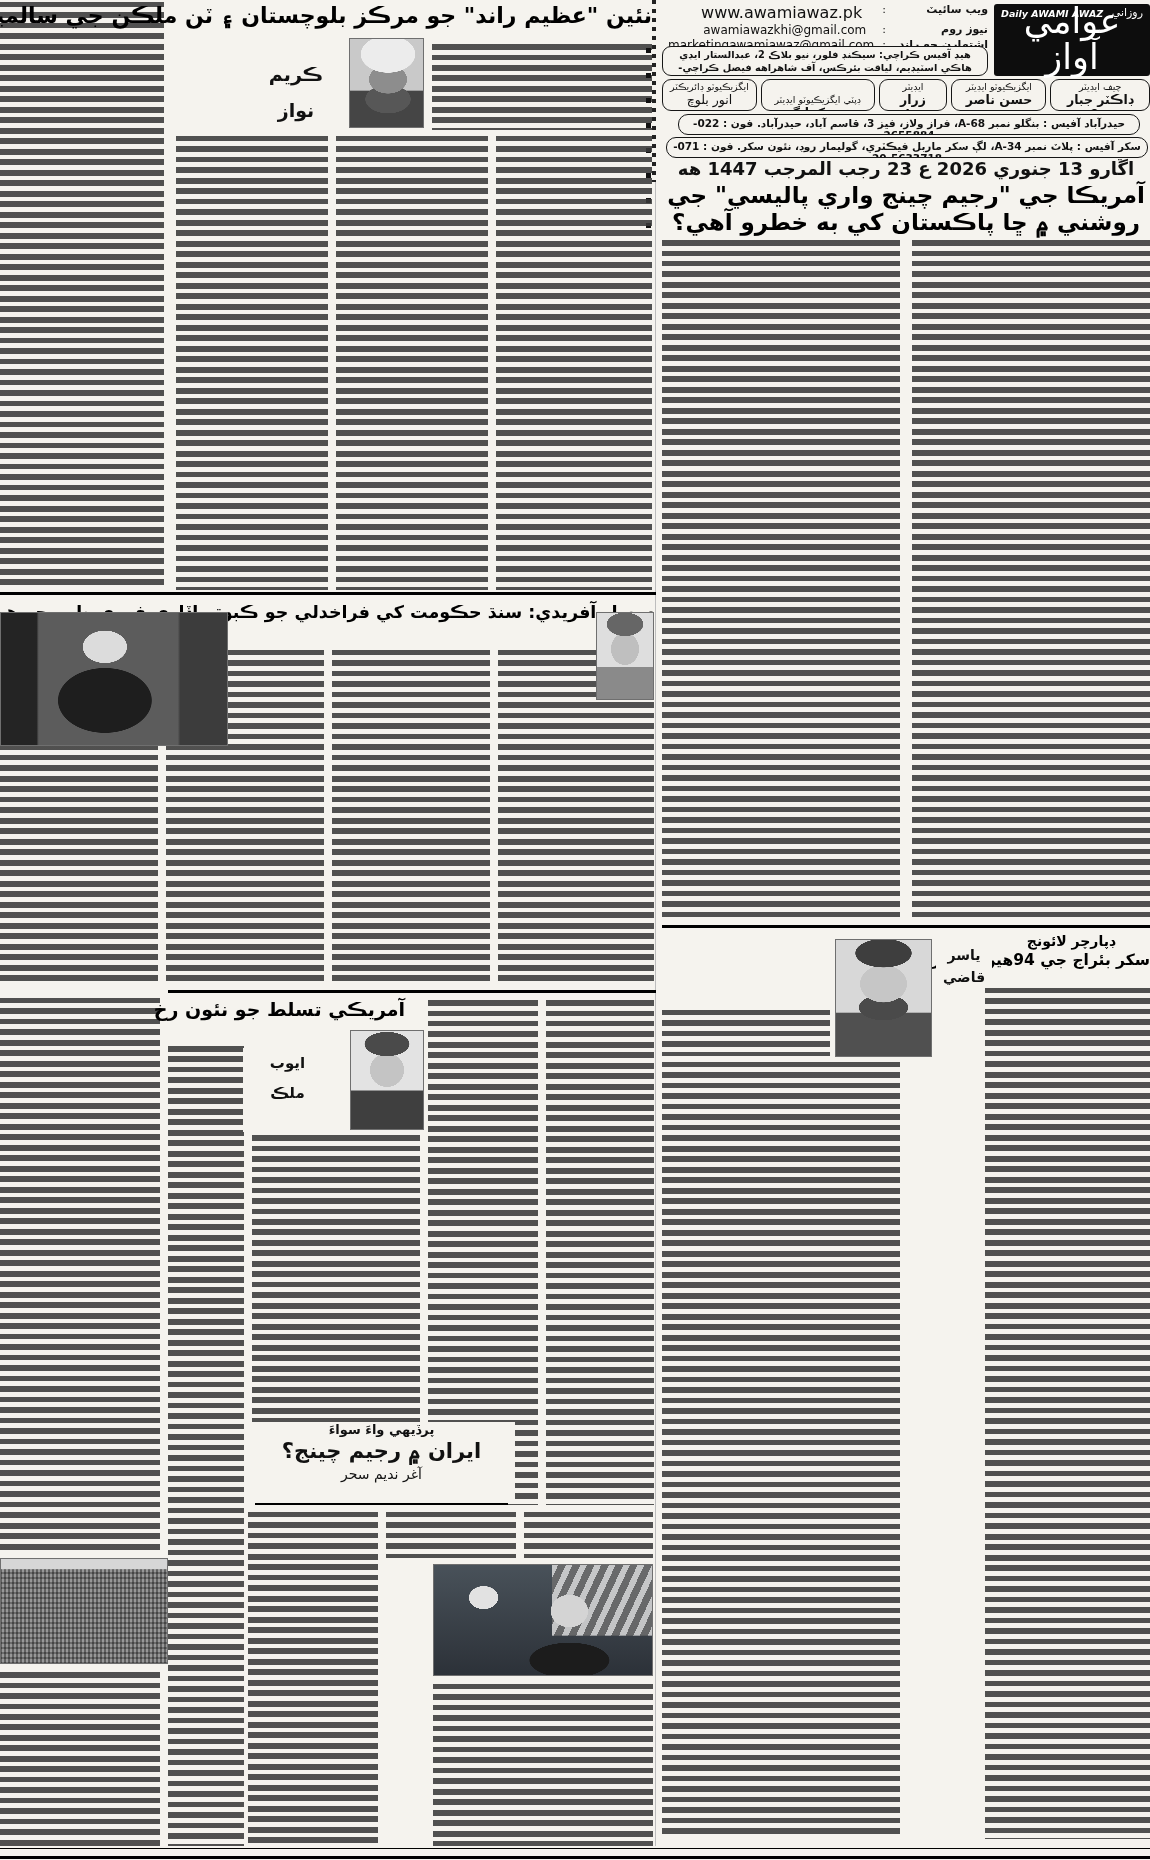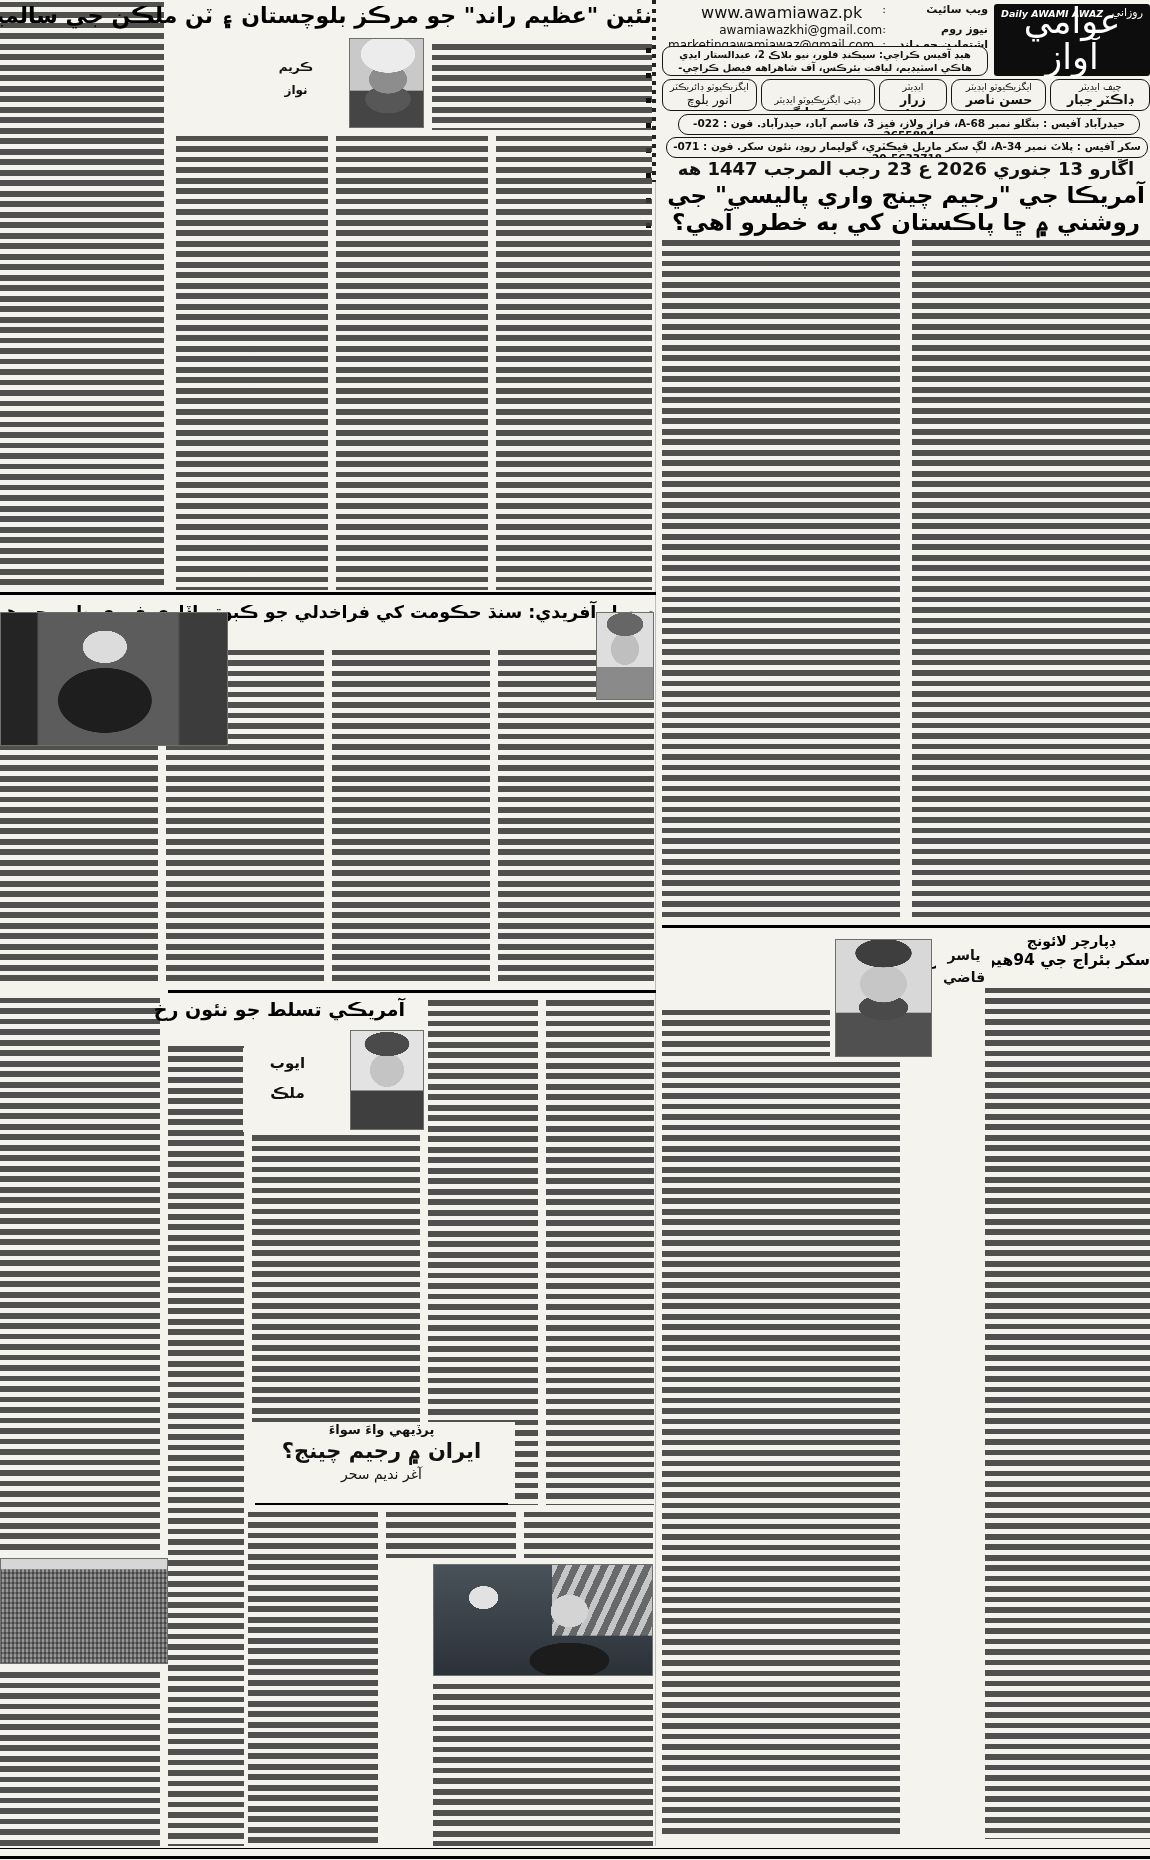--- a/index.html
+++ b/index.html
@@ -72,21 +72,21 @@
     </div>
     <div class="abs" style="right:162px;top:3px;width:326px;height:42px;font-size:11px;">
       <div style="display:flex;margin-bottom:1px;">
           <span class="mast-label" style="width:102px;">ويب سائيٽ</span>
           <span>:</span>
           <span dir="ltr" style="margin-right:20px;font-size:16px;">www.awamiawaz.pk</span>
         </div>
       <div style="display:flex;margin-bottom:1px;">
           <span class="mast-label" style="width:102px;">نيوز روم</span>
           <span>:</span>
-          <span dir="ltr" style="margin-right:0;font-size:12px;">awamiawazkhi@gmail.com</span>
+          <span dir="ltr" style="margin-right:16px;font-size:12px;">awamiawazkhi@gmail.com</span>
         </div>
       <div style="display:flex;">
           <span class="mast-label" style="width:102px;">اشتهارن جو راند</span>
           <span>:</span>
           <span dir="ltr" style="margin-right:8px;font-size:12px;">marketingawamiawaz@gmail.com</span>
         </div>
     </div>
     <div class="abs box" style="right:162px;top:46px;width:312px;height:26px;font-size:9.8px;font-weight:bold;line-height:1.35;padding:1px 6px;">هيڊ آفيس ڪراچي: سيڪنڊ فلور، نيو بلاڪ 2، عبدالستار ايڊي هاڪي اسٽيڊيم، لياقت بئرڪس، آف شاهراهه فيصل ڪراچي- فون : 021-35672941-44</div>
     <div class="abs" style="left:0;right:0;top:79px;height:32px;display:flex;gap:4px;">
       <div class="box" style="flex:1.05;padding-top:1px;">
@@ -131,21 +131,21 @@
       <div>ياسر</div>
       <div>قاضي</div>
     </div>
     <div class="gk" style="right:0;top:59px;width:165px;height:851px;"></div>
     <div class="gk" style="left:0;top:81px;width:168px;height:46px;"></div>
     <div class="gk" style="left:0;top:133px;width:238px;height:777px;"></div>
   </div>
 
   <div class="gk" style="left:0;top:2px;width:164px;height:588px;"></div>
   <div class="hl" style="left:176px;top:3px;width:476px;font-size:22px;">نئين "عظيم راند" جو مرڪز بلوچستان ۽ ٽن ملڪن جي سالميت</div>
-  <div class="auth" style="left:252px;top:56px;width:88px;font-size:12px;line-height:1.9;">
+  <div class="auth" style="left:252px;top:56px;width:88px;font-size:19px;line-height:1.9;">
     <div>ڪريم</div>
     <div>نواز</div>
   </div>
   <div class="ph ph-karim" style="left:349px;top:38px;width:75px;height:90px;"></div>
   <div class="gk" style="left:432px;top:44px;width:220px;height:86px;"></div>
   <div class="bullets" style="left:646px;top:48px;height:200px;"></div>
   <div class="gk" style="left:176px;top:136px;width:152px;height:454px;"></div>
   <div class="gk" style="left:336px;top:136px;width:152px;height:454px;"></div>
   <div class="gk" style="left:496px;top:136px;width:156px;height:454px;"></div>
 

